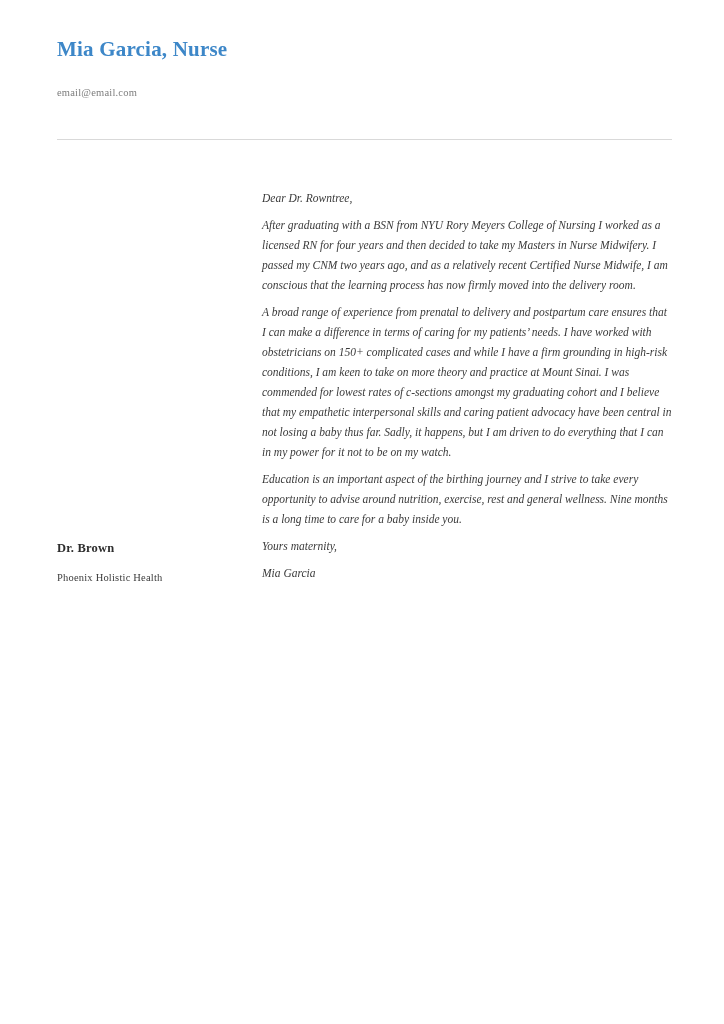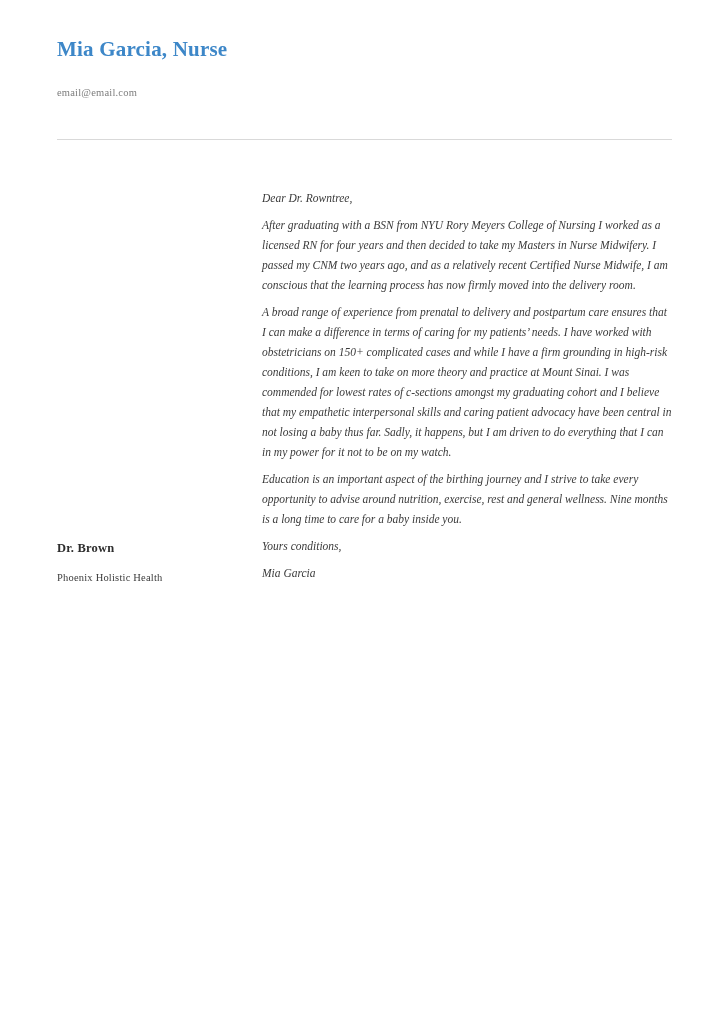--- a/index.html
+++ b/index.html
@@ -89,19 +89,19 @@
     <aside class="recipient-block">
       <div class="recipient-name">Dr. Brown</div>
       <div class="recipient-company">Phoenix Holistic Health</div>
     </aside>
 
     <section class="letter-content">
       <p>Dear Dr. Rowntree,</p>
       <p>After graduating with a BSN from NYU Rory Meyers College of Nursing I worked as a licensed RN for four years and then decided to take my Masters in Nurse Midwifery. I passed my CNM two years ago, and as a relatively recent Certified Nurse Midwife, I am conscious that the learning process has now firmly moved into the delivery room.</p>
       <p>A broad range of experience from prenatal to delivery and postpartum care ensures that I can make a difference in terms of caring for my patients’ needs. I have worked with obstetricians on 150+ complicated cases and while I have a firm grounding in high-risk conditions, I am keen to take on more theory and practice at Mount Sinai. I was commended for lowest rates of c-sections amongst my graduating cohort and I believe that my empathetic interpersonal skills and caring patient advocacy have been central in not losing a baby thus far. Sadly, it happens, but I am driven to do everything that I can in my power for it not to be on my watch.</p>
       <p>Education is an important aspect of the birthing journey and I strive to take every opportunity to advise around nutrition, exercise, rest and general wellness. Nine months is a long time to care for a baby inside you.</p>
-      <p>Yours conditions,</p>
+      <p>Yours maternity,</p>
       <p class="signature">Mia Garcia</p>
     </section>
 
   </main>
 
 </div>
 
 </body></html>

